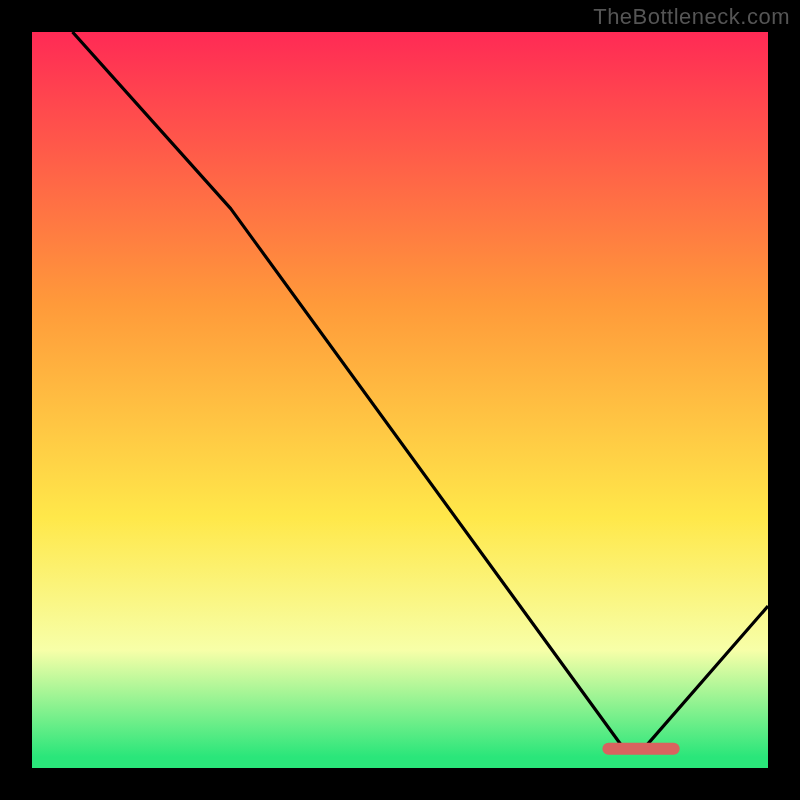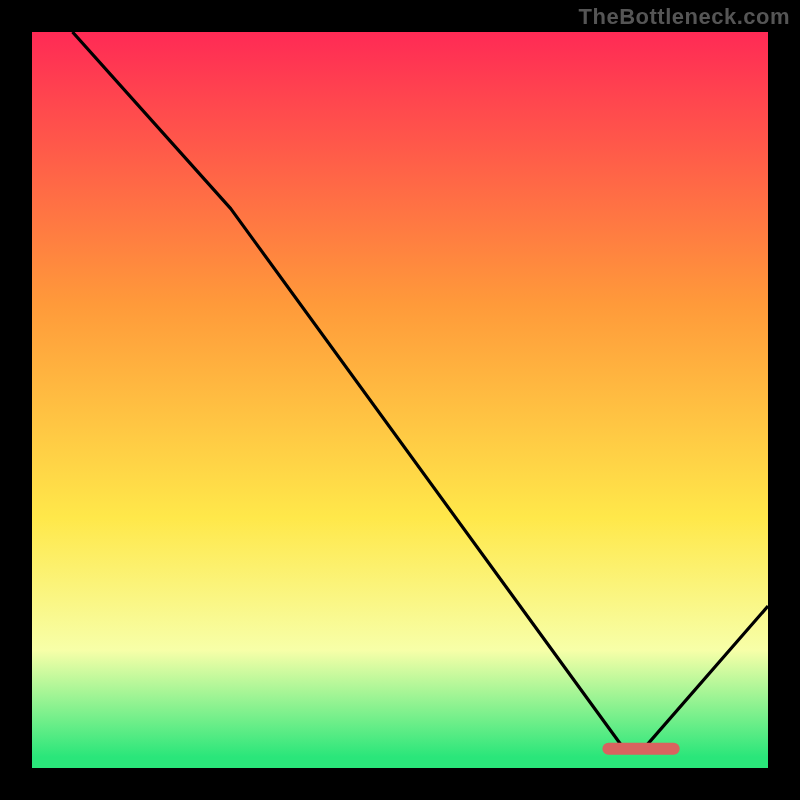--- a/index.html
+++ b/index.html
@@ -15,21 +15,21 @@
     position: relative;
     width: 800px;
     height: 800px;
   }
   .watermark {
     position: absolute;
     top: 4px;
     right: 10px;
     color: #555;
     font-size: 22px;
-    font-weight: 700;
+    font-weight: 400;
     letter-spacing: 0.5px;
     user-select: none;
   }
   .plot-frame {
     position: absolute;
     left: 32px;
     top: 32px;
     width: 736px;
     height: 736px;
     background: #000;

